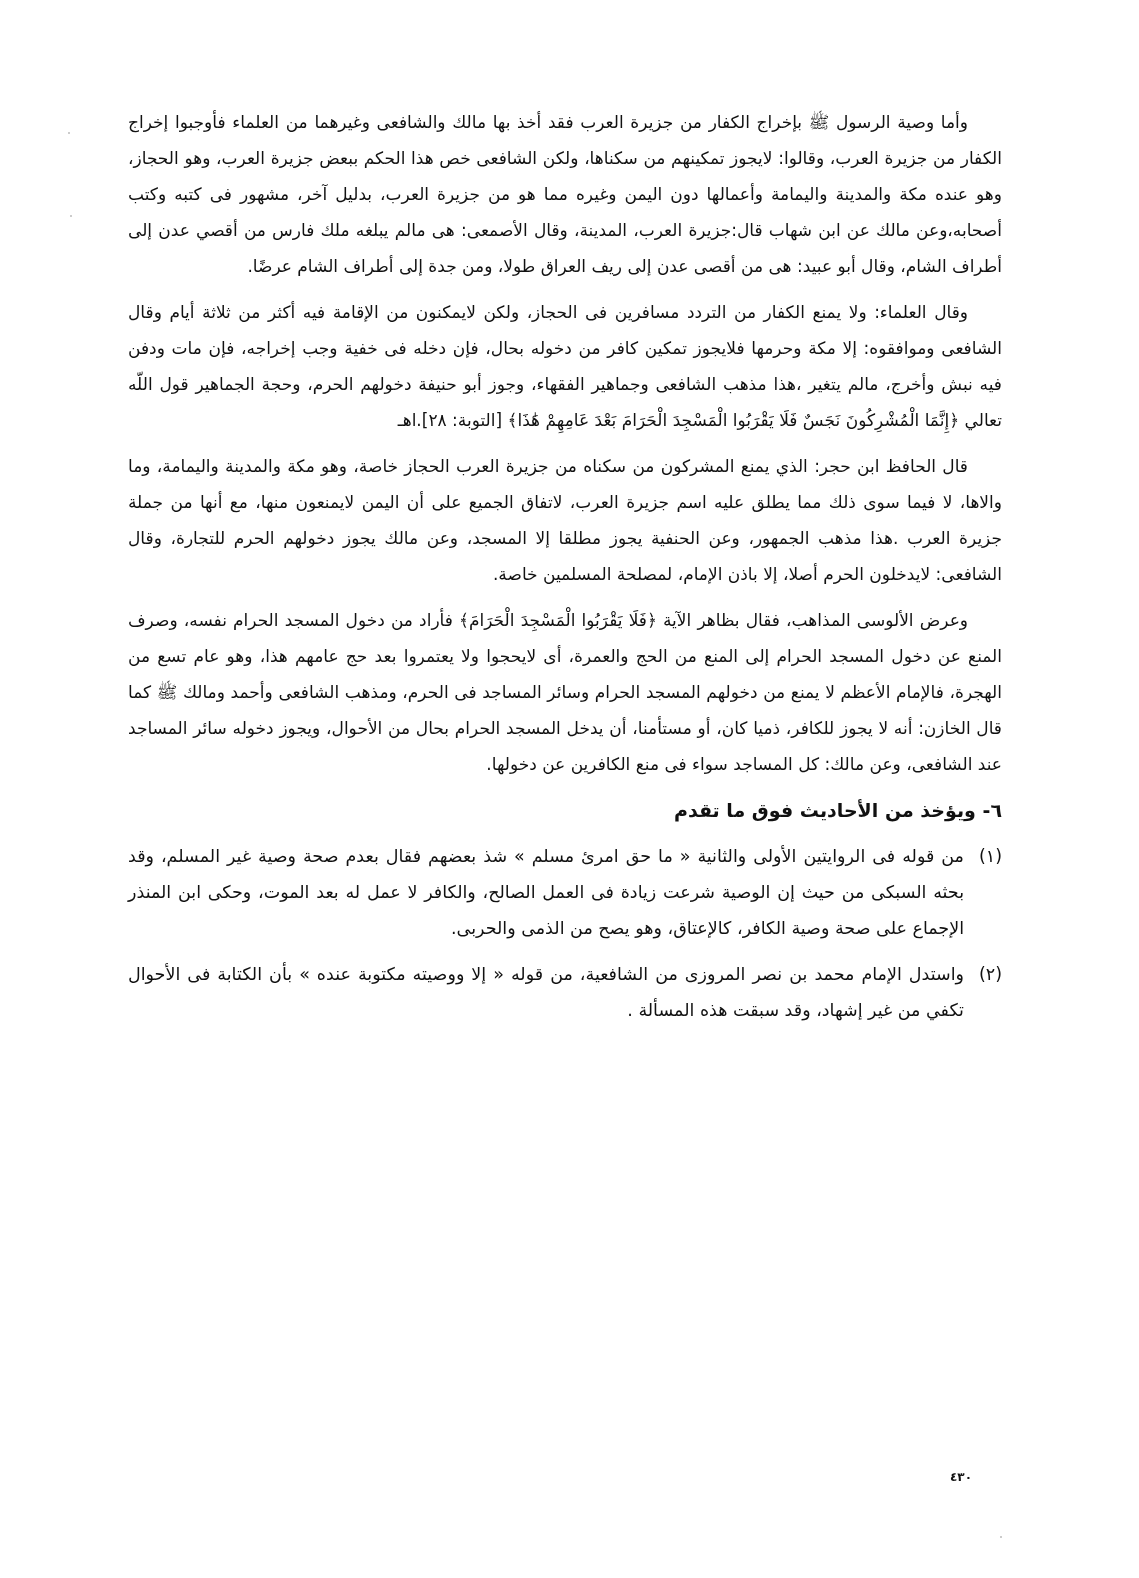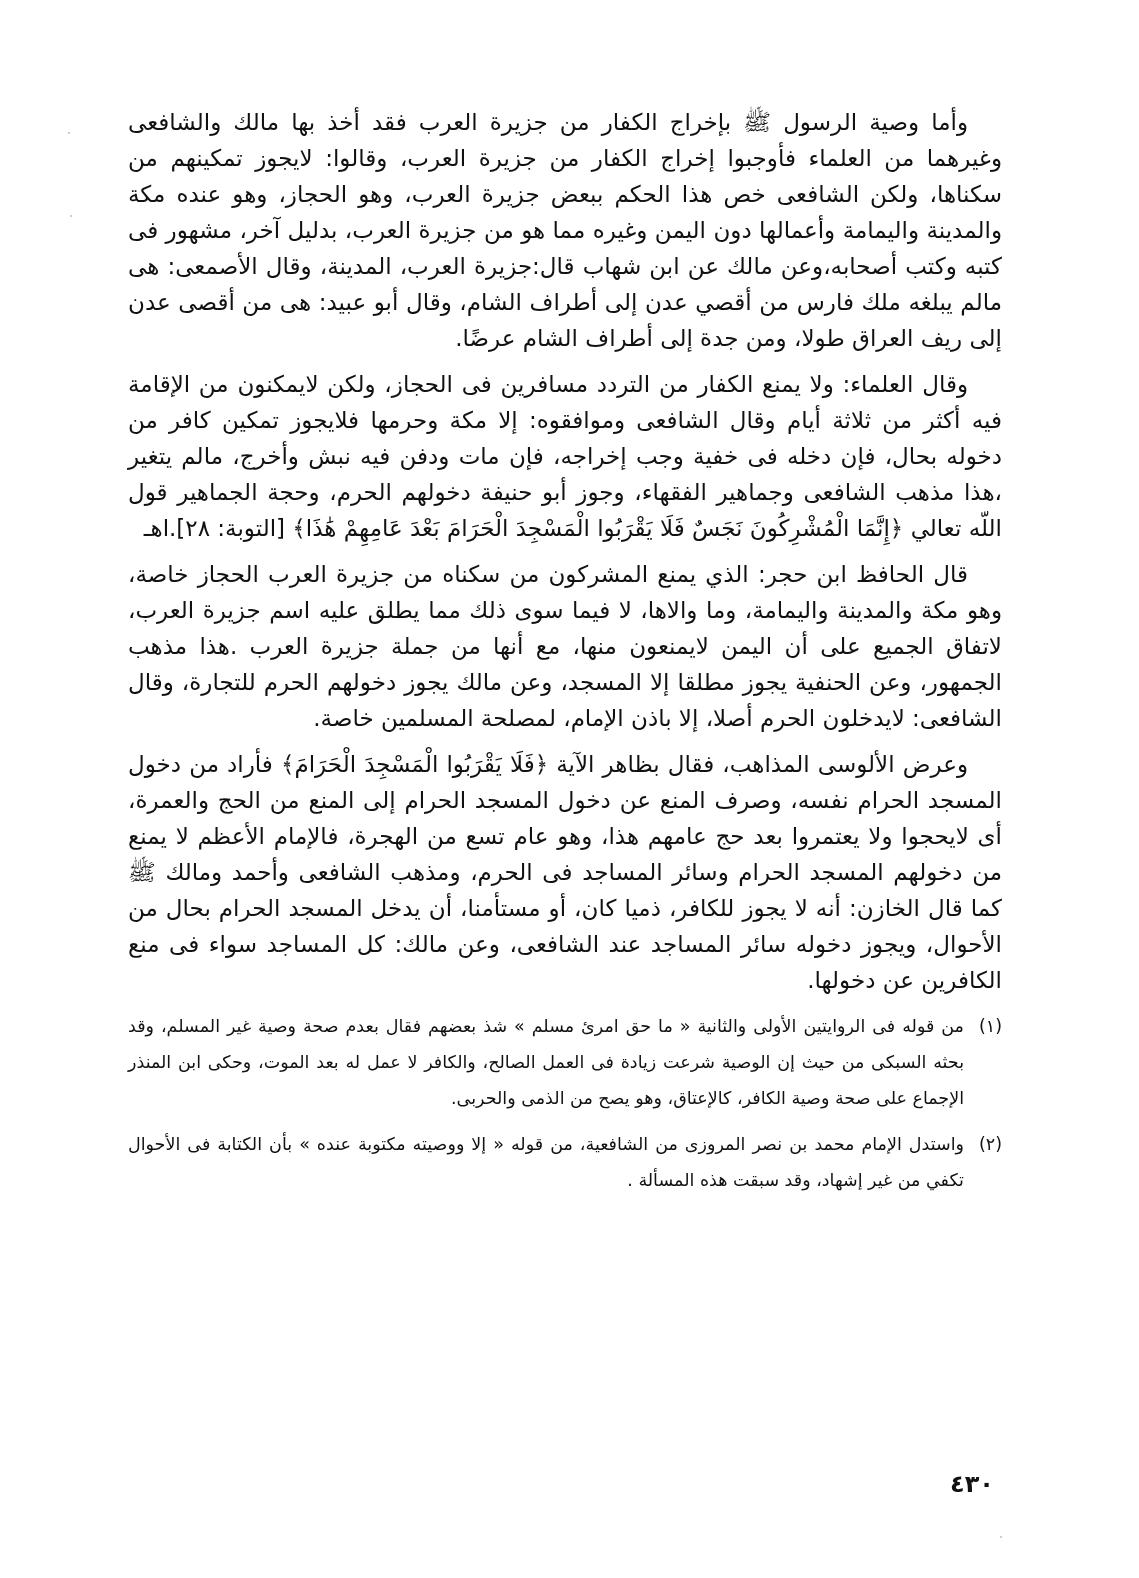--- a/index.html
+++ b/index.html
@@ -16,21 +16,21 @@
       color: #111111;
     }
     .page {
       position: absolute;
       left: 128px;
       top: 104px;
       width: 874px;
       direction: rtl;
     }
     .para {
-      font-size: 23px;
+      font-size: 17px;
       line-height: 36px;
       text-align: justify;
       text-align-last: right;
       margin: 0 0 10px 0;
       text-indent: 34px;
       font-weight: 500;
     }
     .para .quran {
       font-weight: normal;
     }
@@ -57,21 +57,21 @@
     .list-text {
       flex: 1 1 auto;
       text-align: justify;
       text-align-last: right;
       padding-left: 0;
     }
     .page-number {
       position: absolute;
       left: 950px;
       top: 1470px;
-      font-size: 24px;
+      font-size: 12px;
       font-weight: bold;
       direction: rtl;
       letter-spacing: 2px;
       text-align: right;
     }
     .speck {
       position: absolute;
       width: 2px;
       height: 2px;
       background: #bbbbbb;
@@ -88,20 +88,21 @@
   <p class="para">
     <span>وقال العلماء: ولا يمنع الكفار من التردد مسافرين فى الحجاز، ولكن لايمكنون من الإقامة فيه أكثر من ثلاثة أيام وقال الشافعى وموافقوه: إلا مكة وحرمها فلايجوز تمكين كافر من دخوله بحال، فإن دخله فى خفية وجب إخراجه، فإن مات ودفن فيه نبش وأخرج، مالم يتغير ،هذا مذهب الشافعى وجماهير الفقهاء، وجوز أبو حنيفة دخولهم الحرم، وحجة الجماهير قول اللّه تعالي </span><span class="quran">﴿إِنَّمَا الْمُشْرِكُونَ نَجَسٌ فَلَا يَقْرَبُوا الْمَسْجِدَ الْحَرَامَ بَعْدَ عَامِهِمْ هَٰذَا﴾</span><span> [التوبة: ٢٨].اهـ</span>
   </p>
 
   <p class="para">قال الحافظ ابن حجر: الذي يمنع المشركون من سكناه من جزيرة العرب الحجاز خاصة، وهو مكة والمدينة واليمامة، وما والاها، لا فيما سوى ذلك مما يطلق عليه اسم جزيرة العرب، لاتفاق الجميع على أن اليمن لايمنعون منها، مع أنها من جملة جزيرة العرب .هذا مذهب الجمهور، وعن الحنفية يجوز مطلقا إلا المسجد، وعن مالك يجوز دخولهم الحرم للتجارة، وقال الشافعى: لايدخلون الحرم أصلا، إلا باذن الإمام، لمصلحة المسلمين خاصة.</p>
 
   <p class="para">
     <span>وعرض الألوسى المذاهب، فقال بظاهر الآية </span><span class="quran">﴿فَلَا يَقْرَبُوا الْمَسْجِدَ الْحَرَامَ﴾</span><span> فأراد من دخول المسجد الحرام نفسه، وصرف المنع عن دخول المسجد الحرام إلى المنع من الحج والعمرة، أى لايحجوا ولا يعتمروا بعد حج عامهم هذا، وهو عام تسع من الهجرة، فالإمام الأعظم لا يمنع من دخولهم المسجد الحرام وسائر المساجد فى الحرم، ومذهب الشافعى وأحمد ومالك ﷺ كما قال الخازن: أنه لا يجوز للكافر، ذميا كان، أو مستأمنا، أن يدخل المسجد الحرام بحال من الأحوال، ويجوز دخوله سائر المساجد عند الشافعى، وعن مالك: كل المساجد سواء فى منع الكافرين عن دخولها.</span>
   </p>
 
+  <h3 class="section-heading">٦- ويؤخذ من الأحاديث فوق ما تقدم</h3>
 
   <div class="list-item">
     <span class="list-num">(١)</span>
     <span class="list-text">من قوله فى الروايتين الأولى والثانية « ما حق امرئ مسلم » شذ بعضهم فقال بعدم صحة وصية غير المسلم، وقد بحثه السبكى من حيث إن الوصية شرعت زيادة فى العمل الصالح، والكافر لا عمل له بعد الموت، وحكى ابن المنذر الإجماع على صحة وصية الكافر، كالإعتاق، وهو يصح من الذمى والحربى.</span>
   </div>
 
   <div class="list-item">
     <span class="list-num">(٢)</span>
     <span class="list-text">واستدل الإمام محمد بن نصر المروزى من الشافعية، من قوله « إلا ووصيته مكتوبة عنده » بأن الكتابة فى الأحوال تكفي من غير إشهاد، وقد سبقت هذه المسألة .</span>
   </div>

